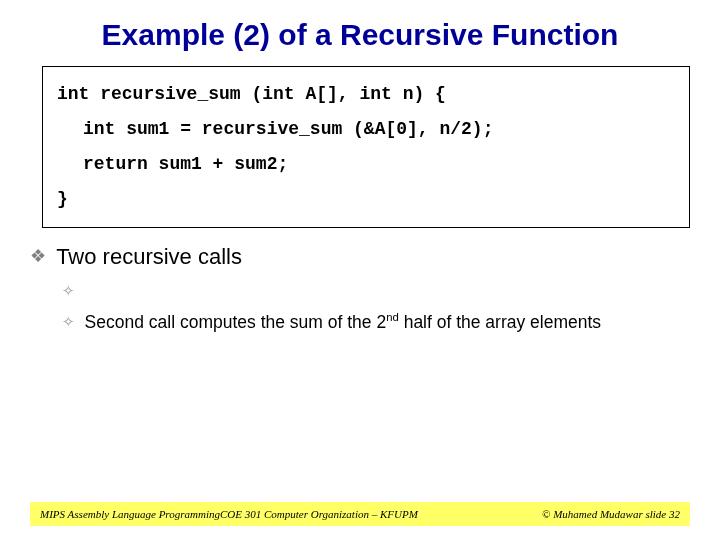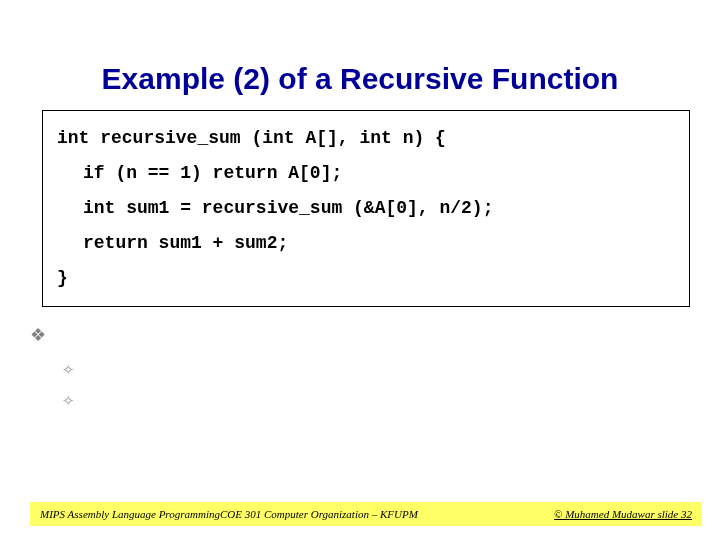--- a/index.html
+++ b/index.html
@@ -10,21 +10,20 @@
     position: relative;
     overflow: hidden;
   }
   .title {
     color: #000099;
     font-family: "Comic Sans MS", cursive, sans-serif;
     font-size: 30px;
     font-weight: bold;
     text-align: center;
     padding: 18px 0 14px 0;
-    margin-top: 44px;
   }
   .codebox {
     margin: 0 30px 16px 42px;
     border: 1.5px solid #000;
     background: #fff;
     padding: 10px 14px 10px 14px;
     font-family: "Courier New", monospace;
     font-size: 18px;
     font-weight: bold;
     line-height: 1.95;
@@ -47,56 +46,59 @@
     margin-top: 10px;
     margin-left: 32px;
     display: flex;
     align-items: flex-start;
     gap: 10px;
   }
   .b2 .dia { color: #a0a0a0; font-size: 15px; line-height: 1.4; }
   .sup { font-size: 0.65em; vertical-align: super; }
   .footer {
     position: absolute;
-    left: 30px; right: 18px; bottom: 14px;
+    left: 30px; right: 30px; bottom: 14px;
     height: 24px;
     background: #ffff66;
     display: flex;
     align-items: center;
     justify-content: space-between;
     padding: 0 10px;
     font-size: 11px;
     color: #000;
   }
   .footer .left { font-style: italic; font-family: "Times New Roman", serif; white-space: nowrap; }
   .footer .mid  { font-style: italic; font-family: "Times New Roman", serif; text-align: left; flex: 1; white-space: nowrap; }
-  .footer .right{ font-style: italic; font-family: "Times New Roman", serif; white-space: nowrap; text-decoration: underline; }
+  .footer .right{ font-style: italic; font-family: "Times New Roman", serif; white-space: nowrap; }
 </style>
 </head>
 <body>
 
 <div class="title">Example (2) of a Recursive Function</div>
 
 <div class="codebox">
   <div>int recursive_sum (int A[], int n) {</div>
-  <span class="ind">if (n == 1) return A[0];</span>
   <span class="ind">int sum1 = recursive_sum (&amp;A[0], n/2);</span>
   <span class="ind">return sum1 + sum2;</span>
   <div>}</div>
 </div>
 
 <div class="bullets">
   <div class="b1">
     <span class="dia">❖</span>
+    <span>Two recursive calls</span>
   </div>
   <div class="b2">
     <span class="dia">✧</span>
   </div>
   <div class="b2">
     <span class="dia">✧</span>
+    <span>
+      <span>Second call computes the sum of the 2</span><span class="sup">nd</span><span> half of the array elements</span>
+    </span>
   </div>
 </div>
 
 <div class="footer">
   <span class="left">MIPS Assembly Language Programming</span>
   <span class="mid">COE 301 Computer Organization – KFUPM</span>
   <span class="right">© Muhamed Mudawar   slide 32</span>
 </div>
 
 </body></html>

